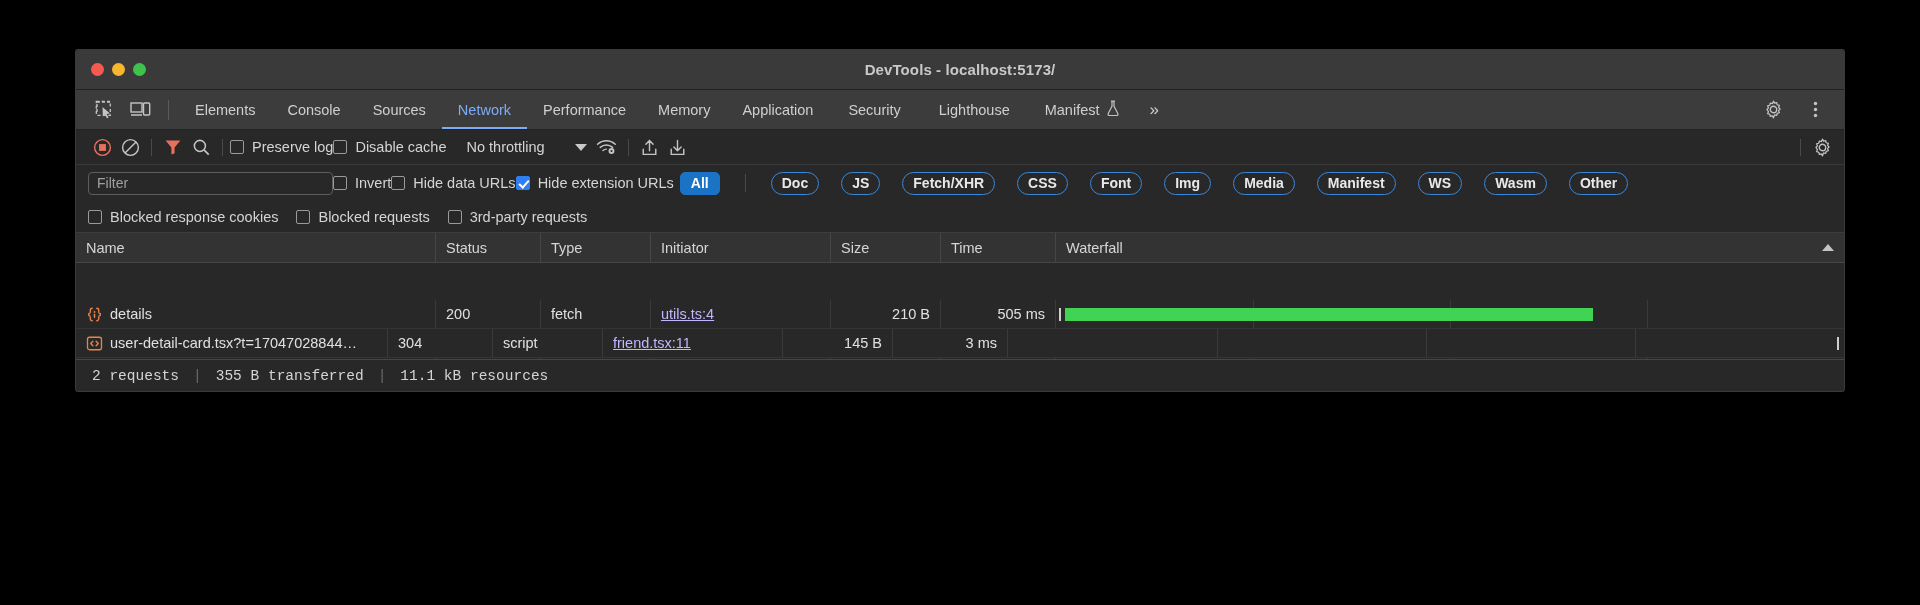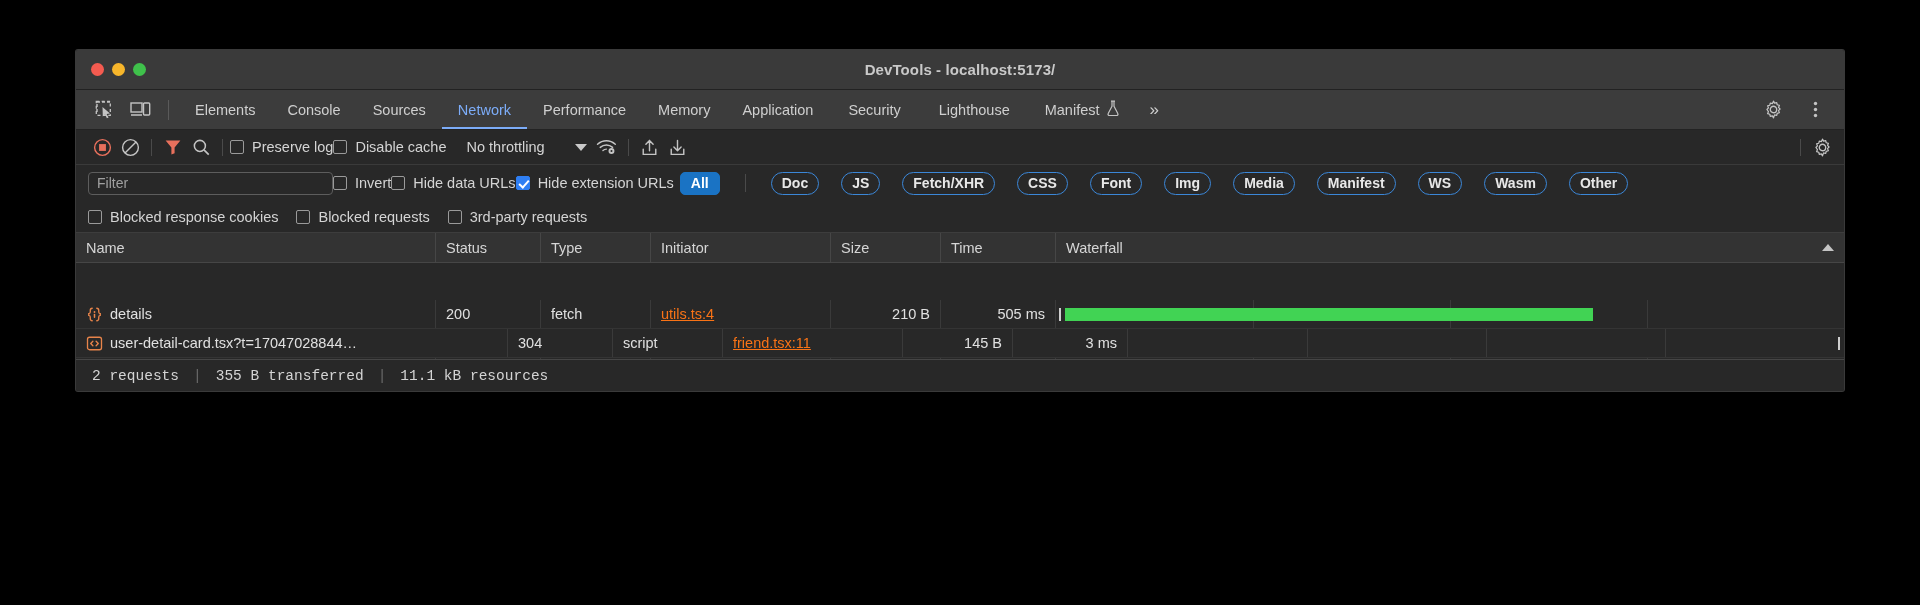--- a/index.html
+++ b/index.html
@@ -186,21 +186,21 @@
   .td {
     display: flex; align-items: center;
     padding: 0 10px;
     border-right: 1px solid #3a3a3a;
     overflow: hidden; white-space: nowrap;
   }
   .td.wf { flex: 1; border-right: none; position: relative; padding: 0; }
   .td.num { justify-content: flex-end; }
   .name-cell { gap: 7px; }
   .res-icon { flex: 0 0 auto; display: flex; align-items: center; }
-  .link { color: #f97316; text-decoration: underline; cursor: pointer; }
+  .link { color: #c4b5fd; text-decoration: underline; cursor: pointer; }
   .tbody-fill { border-bottom: 1px solid #3a3a3a; }
   .col-grid { display: flex; height: 100%; }
   .col-grid > div { border-right: 1px solid #3a3a3a; }
   
   .wf-track { position: relative; height: 100%; width: 100%; }
   .wf-bar { position: absolute; top: 8px; height: 13px; background: #41d354; }
   .wf-tick { position: absolute; top: 8px; width: 2px; height: 13px; background: #cfcfcf; }
   .wf-gridline { position: absolute; top: 0; bottom: 0; width: 1px; background: #3a3a3a; }
   
   .statusbar {
@@ -500,21 +500,21 @@
               <div class="wf-gridline" style="left:25%"></div>
               <div class="wf-gridline" style="left:50%"></div>
               <div class="wf-gridline" style="left:75%"></div>
               <div class="wf-tick" style="left:0.4%"></div>
               <div class="wf-bar" style="left:1.2%; width:67%;"></div>
             </div>
           </div>
         </div>
 
         <div class="tr">
-          <div class="td name-cell" style="width:432px">
+          <div class="td name-cell" style="width:312px">
             <span class="res-icon">
               <svg width="17" height="17" viewBox="0 0 18 18">
                 <rect x="1.6" y="2.4" width="14.8" height="13.2" rx="2.2" stroke="#e8844a" stroke-width="1.4" fill="none"></rect>
                 <path d="M7.3 6.6L5 9l2.3 2.4M10.7 6.6L13 9l-2.3 2.4" stroke="#e8844a" stroke-width="1.4" fill="none" stroke-linecap="round" stroke-linejoin="round"></path>
               </svg>
             </span>
             <span>user-detail-card.tsx?t=17047028844…</span>
           </div>
           <div class="td" style="width:105px">304</div>
           <div class="td" style="width:110px">script</div>

